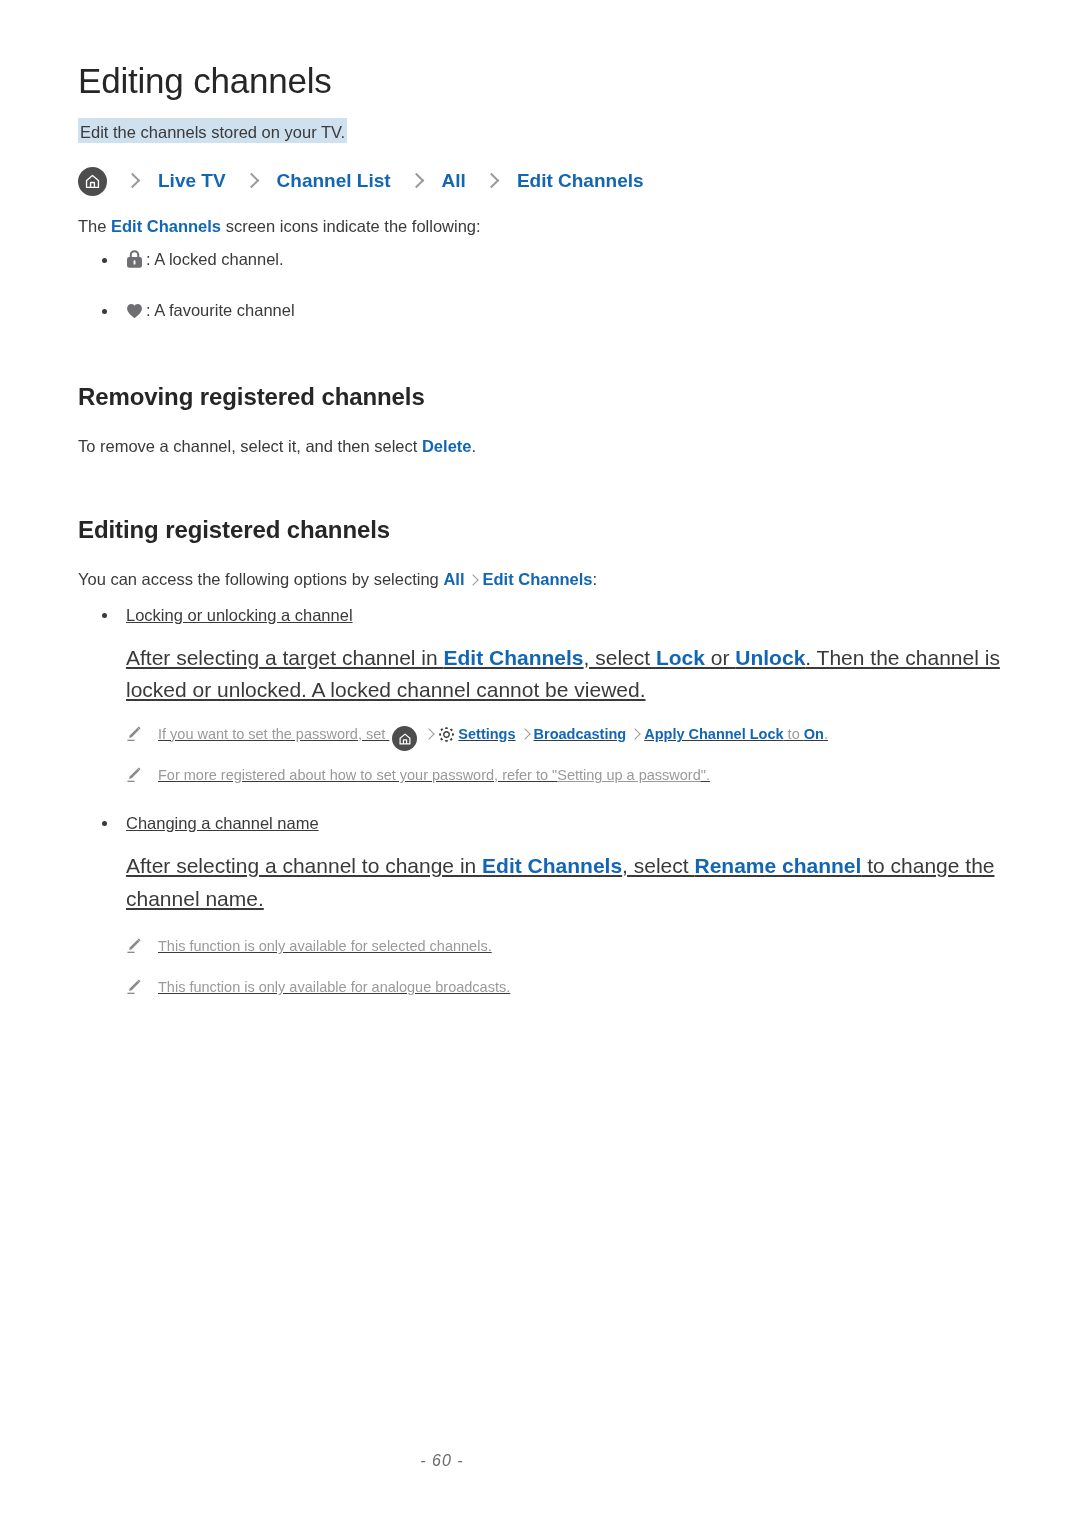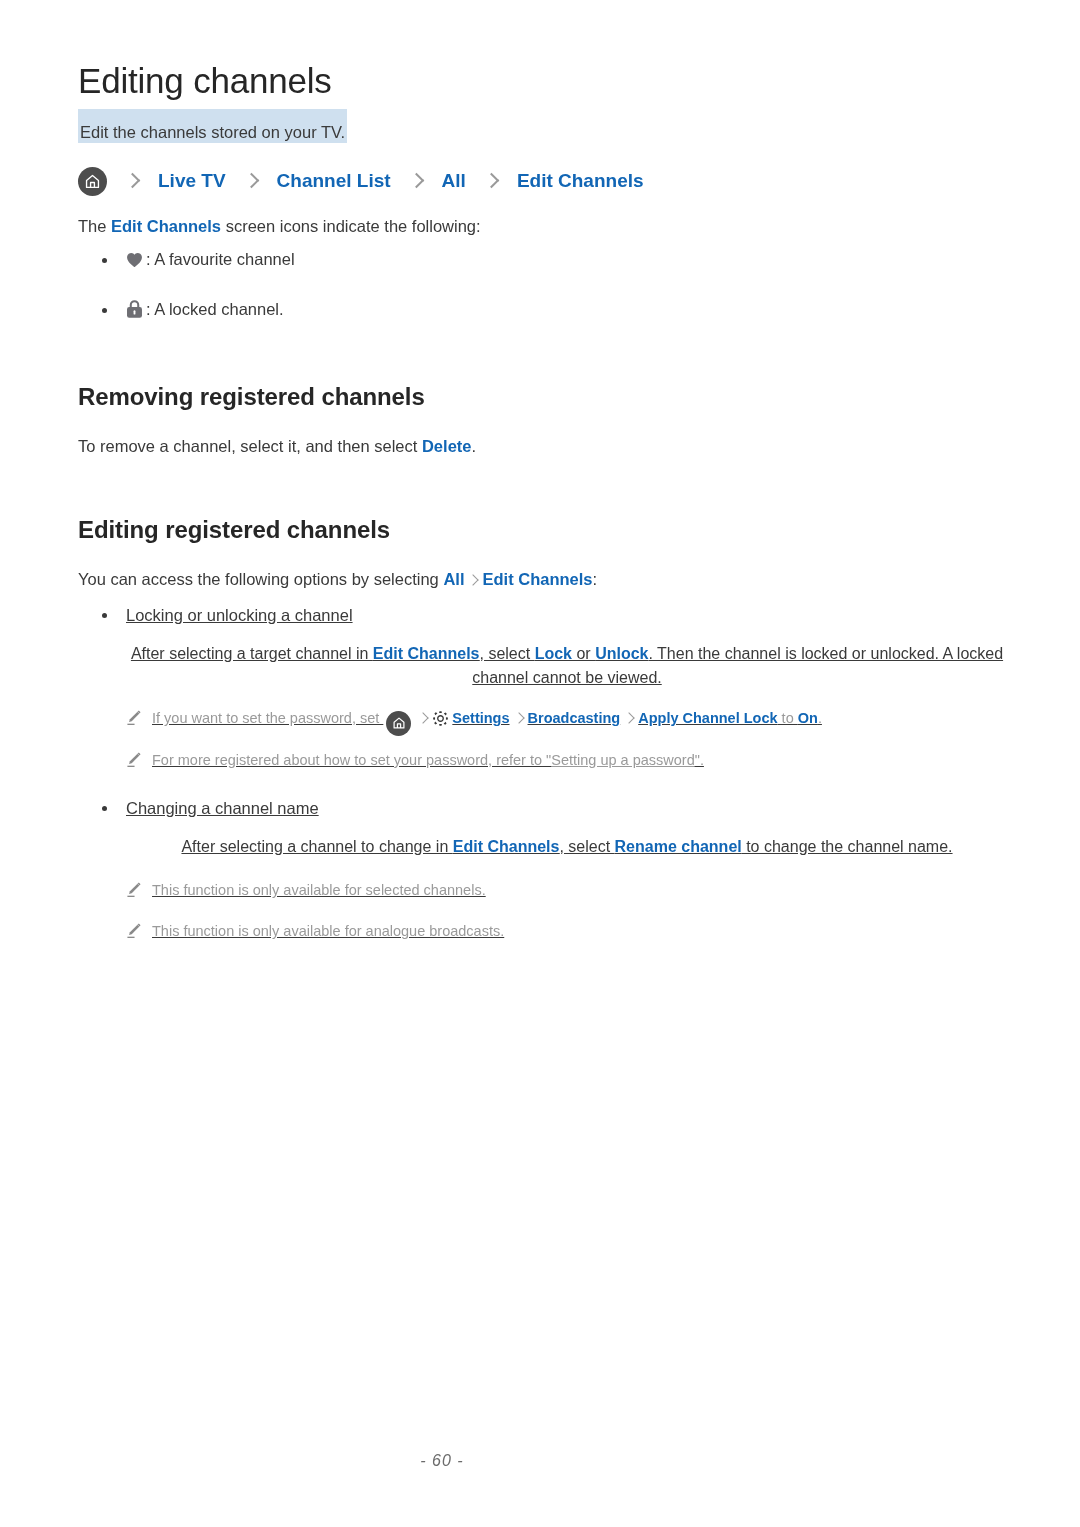--- a/index.html
+++ b/index.html
@@ -33,21 +33,21 @@
     color: #262626;
     letter-spacing: -0.2px;
     margin: 0 0 18px 0;
     line-height: 1.2;
   }
   .intro-line {
     font-size: 16.5px;
     color: #3a3a3a;
     display: inline;
     background: #cfe0ef;
-    padding: 14px 2px 2px 2px;
+    padding: 5px 2px 2px 2px;
     line-height: 1.5;
   }
   .intro-wrap { margin: 0 0 22px 0; }
 
   .h2 {
     font-size: 24px;
     font-weight: 700;
     color: #262626;
     margin: 0 0 22px 0;
     line-height: 1.25;
@@ -179,33 +179,32 @@
     content: "";
     position: absolute;
     left: 24px;
     top: 10px;
     width: 5px; height: 5px;
     border-radius: 50%;
     background: #3a3a3a;
   }
   .opt-body {
     padding-left: 48px;
-    font-size: 16px;
+    font-size: 21px;
     line-height: 1.55;
     color: #3a3a3a;
     margin-bottom: 16px;
     max-width: 930px;
-    text-align: center;
   }
 
   
   .note {
     display: flex;
     align-items: flex-start;
-    gap: 10px;
+    gap: 16px;
     padding-left: 48px;
     margin-bottom: 13px;
   }
   .note-text {
     font-size: 14.5px;
     line-height: 1.5;
     color: #9a9a9a;
     padding-top: 1px;
   }
   .note-text .link { color: #1266b5; font-weight: 700; }
@@ -253,34 +252,34 @@
       <span class="chev"></span>
       <span class="crumb">Edit Channels</span>
     </div>
 
     <p class="body">
       <span>The </span><span class="link">Edit Channels</span><span> screen icons indicate the following:</span>
     </p>
 
     <ul class="bullets icon-bullets">
       <li>
-        <span class="heart-icon">
-          <svg width="17" height="16" viewBox="0 0 24 22" aria-hidden="true">
-            <path d="M12 21 C12 21 1.5 14.2 1.5 7.4 C1.5 3.7 4.2 1 7.5 1 C9.7 1 11.3 2.2 12 3.6 C12.7 2.2 14.3 1 16.5 1 C19.8 1 22.5 3.7 22.5 7.4 C22.5 14.2 12 21 12 21 Z" fill="#6e6e73"></path>
-          </svg>
-        </span><span>: A favourite channel</span>
-      </li>
-      <li>
         <span class="lock-icon">
           <svg width="17" height="19" viewBox="0 0 20 22" aria-hidden="true">
             <rect x="1.2" y="8.2" width="17.6" height="12.6" rx="2.6" fill="#6e6e73"></rect>
             <path d="M5.6 8.2 L5.6 5.6 C5.6 3.2 7.6 1.3 10 1.3 C12.4 1.3 14.4 3.2 14.4 5.6 L14.4 8.2" fill="none" stroke="#6e6e73" stroke-width="2.4"></path>
             <rect x="8.9" y="12" width="2.2" height="5" rx="1.1" fill="#ffffff"></rect>
           </svg>
         </span><span>: A locked channel.</span>
+      </li>
+      <li>
+        <span class="heart-icon">
+          <svg width="17" height="16" viewBox="0 0 24 22" aria-hidden="true">
+            <path d="M12 21 C12 21 1.5 14.2 1.5 7.4 C1.5 3.7 4.2 1 7.5 1 C9.7 1 11.3 2.2 12 3.6 C12.7 2.2 14.3 1 16.5 1 C19.8 1 22.5 3.7 22.5 7.4 C22.5 14.2 12 21 12 21 Z" fill="#6e6e73"></path>
+          </svg>
+        </span><span>: A favourite channel</span>
       </li>
     </ul>
 
     <div class="sec-removing">
       <h2 class="h2">Removing registered channels</h2>
       <p class="body">
         <span>To remove a channel, select it, and then select </span><span class="link">Delete</span><span>.</span>
       </p>
     </div>
 

